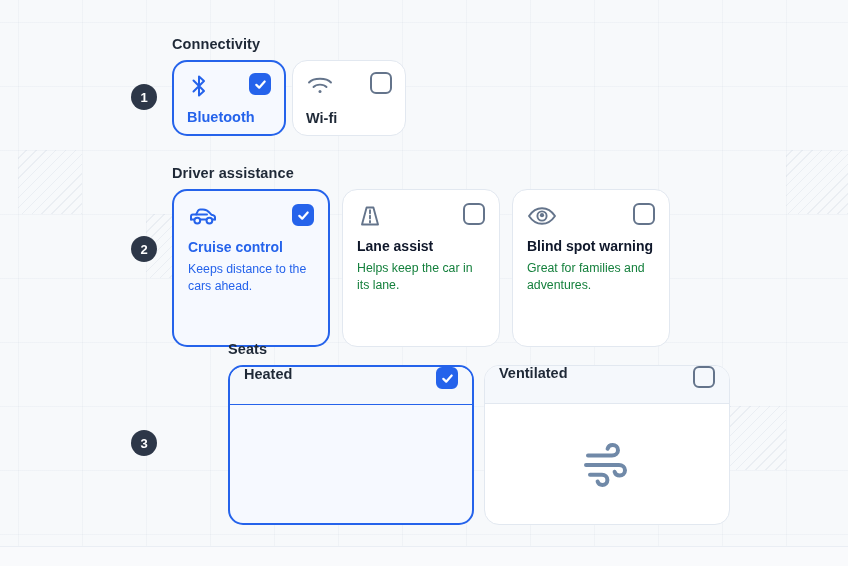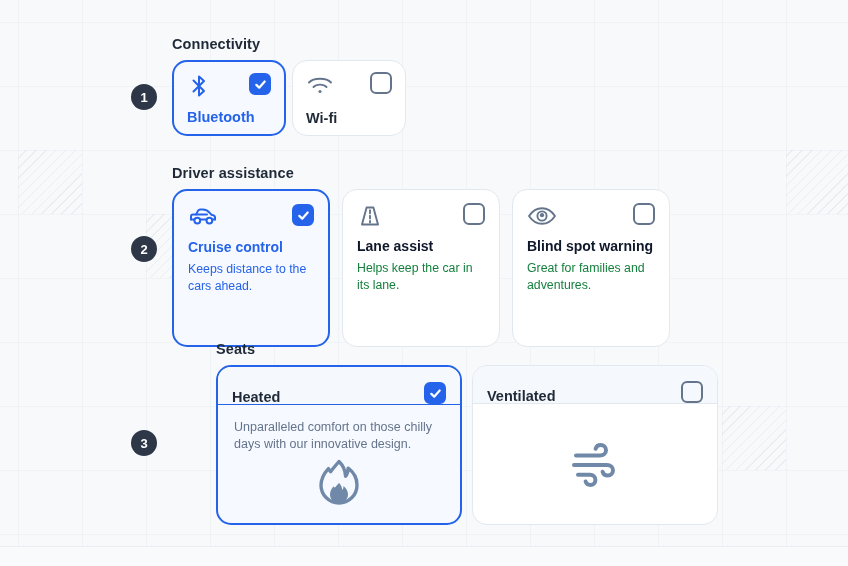--- a/index.html
+++ b/index.html
@@ -187,21 +187,21 @@
     display: flex;
     flex-direction: column;
   }
   .seat-card + .seat-card { margin-left: 10px; }
   .seat-head {
     background: #f5f8fc;
     border-bottom: 1px solid #e2e8f0;
     padding: 0 14px;
     height: 38px;
     display: flex;
-    align-items: flex-end;
+    align-items: flex-start;
     justify-content: space-between;
     flex: none;
   }
   .seat-card.selected .seat-head { border-bottom-color: #2563eb; }
   .seat-title {
     font-size: 14.5px;
     font-weight: 700;
     color: #1f2937;
     line-height: 1;
   }
@@ -352,45 +352,34 @@
         <div class="drv-desc">Great for families and adventures.</div>
       </div>
 
     </div>
   </div>
 
   <div class="step-badge" style="left:131px; top:430px;">
     <span>3</span>
   </div>
 
-  <div class="section" style="left:172px; top:341px;padding-left:44px;">
+  <div class="section" style="left:184px; top:341px;padding-left:44px;">
 
     <div class="section-label">Seats</div>
 
     <div class="card-row">
 
       <div class="card seat-card selected">
         <div class="seat-head">
           <span class="seat-title">Heated</span>
           <span class="checkbox checked">
             <svg class="tick" width="13" height="13" viewBox="0 0 14 14" fill="none" stroke="#ffffff" stroke-width="2.4" stroke-linecap="round" stroke-linejoin="round">
               <path d="M2.5 7.4 L5.6 10.4 L11.5 3.8"></path>
             </svg>
           </span>
-        </div>
-        <div class="seat-body">
-          <div class="seat-desc">Unparalleled comfort on those chilly days with our innovative design.</div>
-          <div class="seat-icon-wrap">
-            <span class="icon">
-              <svg width="46" height="48" viewBox="0 0 46 48" fill="none" stroke="#7089a8" stroke-width="3.4" stroke-linecap="round" stroke-linejoin="round">
-                <path d="M23 3.5 C23 3.5 16.2 11.5 14.6 13.6 C13.4 12.2 12.4 10.6 12.4 10.6 C8.2 15.2 5 20.9 5 27.2 C5 37.1 13.1 45 23 45 C32.9 45 41 37.1 41 27.2 C41 20.2 37.4 14 32.1 10.2 C32.1 14 31 16.6 29.6 18.2 C29.3 12.3 26.5 6.9 23 3.5 Z"></path>
-                <path d="M23 25 C23 25 19.6 28.8 18.8 29.8 C18.2 29.1 17.7 28.3 17.7 28.3 C15.6 30.6 14 33.4 14 36.5 C14 41.4 18 45 23 45 C28 45 32 41.4 32 36.5 C32 33 30.2 29.9 27.5 28 C27.5 29.9 27 31.2 26.3 32 C26.1 29.1 24.7 26.4 23 25 Z" fill="#7089a8" stroke="none"></path>
-              </svg>
-            </span>
-          </div>
         </div>
       </div>
 
       <div class="card seat-card">
         <div class="seat-head">
           <span class="seat-title">Ventilated</span>
           <span class="checkbox">
             
           </span>
         </div>

